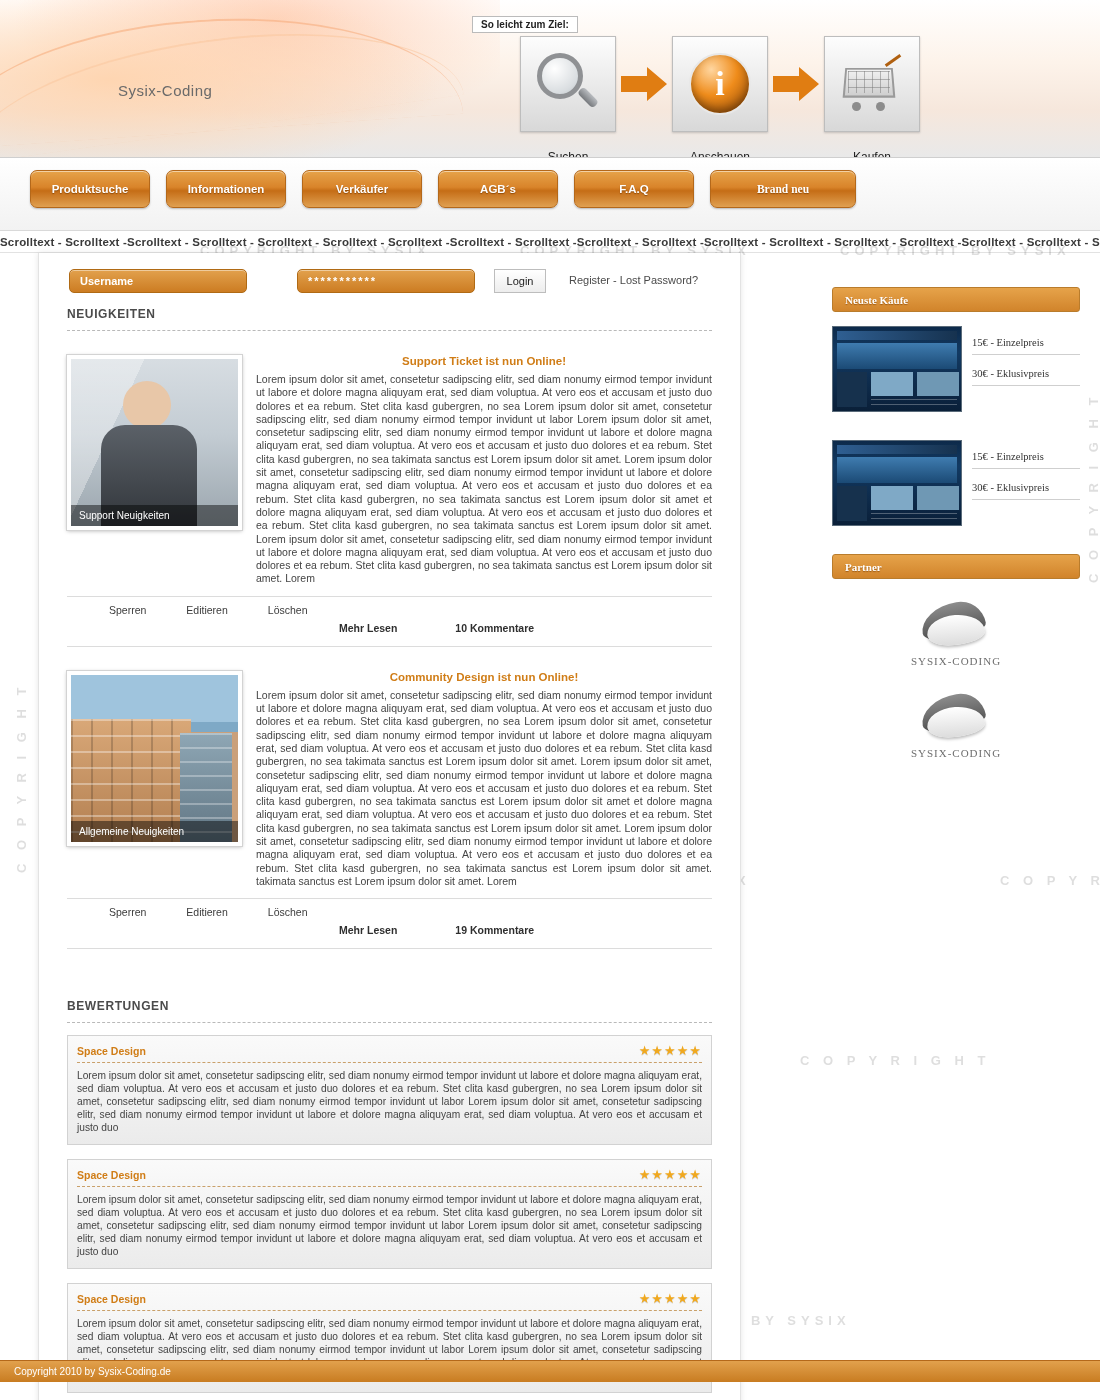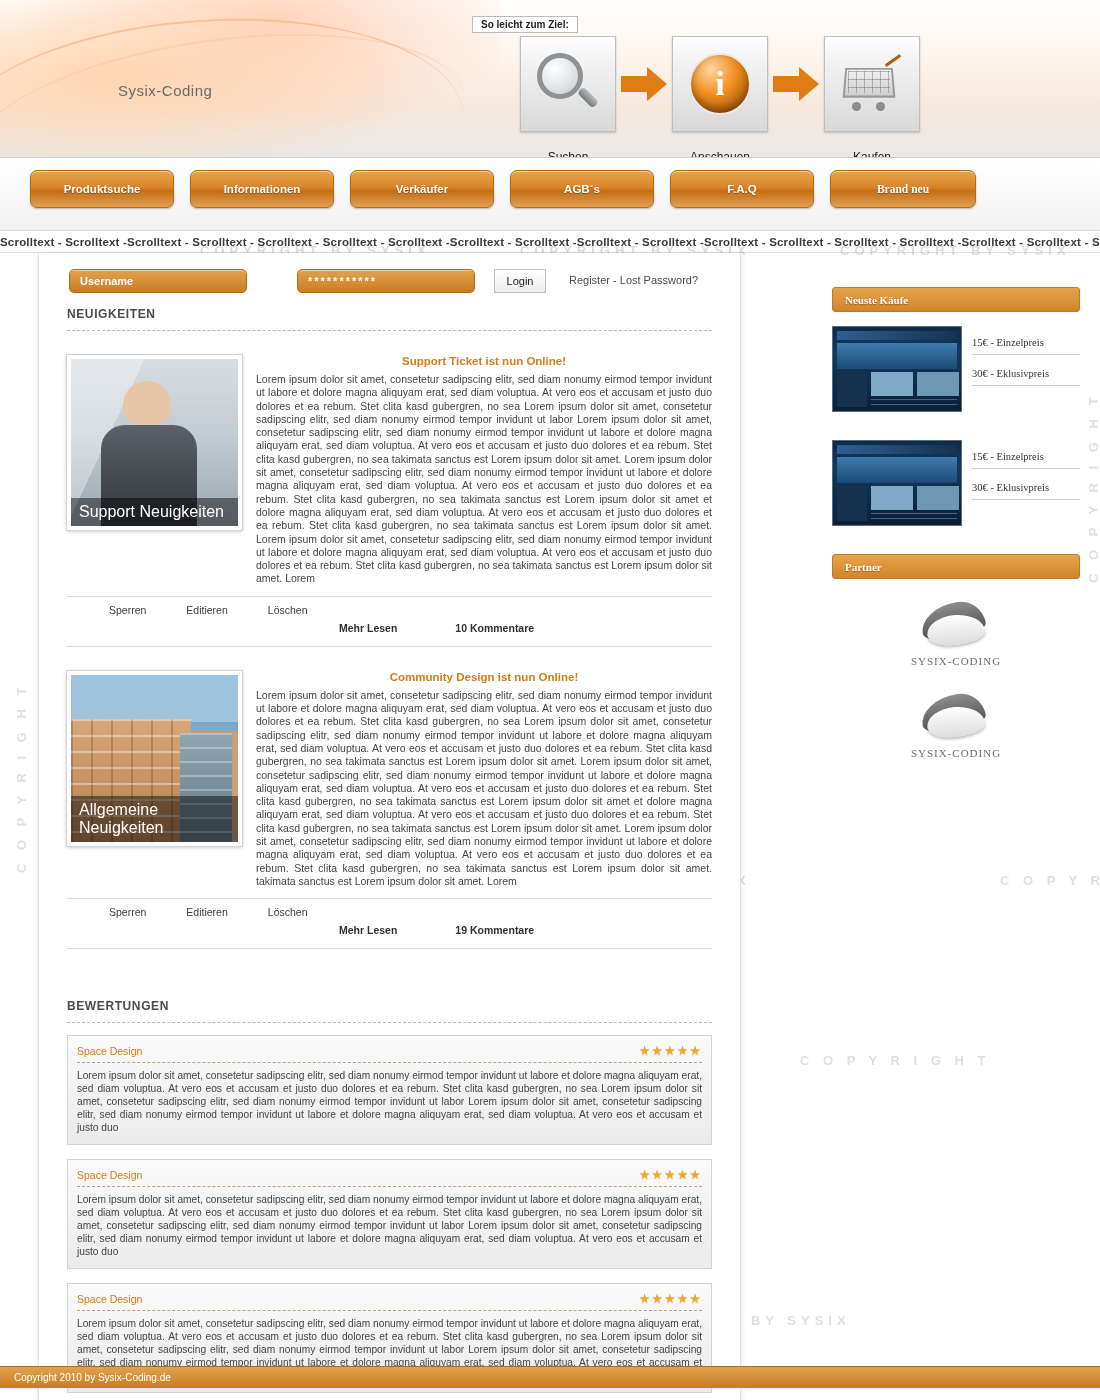--- a/index.html
+++ b/index.html
@@ -102,21 +102,21 @@
 
   
   .navbar {
     position:relative;
     width:1100px; height:73px;
     background:linear-gradient(to bottom,#fff 0%, #f2f2f2 100%);
     border-bottom:1px solid #d9d9d9;
   }
   .nav-items { position:absolute; left:30px; top:12px; display:flex; gap:16px; }
   .nav-btn {
-    width:144px; height:38px;
+    width:120px; height:38px;
     border-radius:7px;
     background:linear-gradient(to bottom,#e6a34a 0%, #d9842a 45%, #c56d16 55%, #e0a051 100%);
     border:1px solid #b4681a;
     box-shadow:inset 0 1px 0 rgba(255,255,255,.5), 0 1px 2px rgba(0,0,0,.25);
     color:#fff; font-size:11.5px; font-weight:bold;
     display:flex; align-items:center; justify-content:center;
     text-shadow:0 1px 1px rgba(120,60,0,.7);
     cursor:pointer;
   }
   .nav-btn.wide { width:146px;font-family:Liberation Serif, serif; }
@@ -170,21 +170,21 @@
   .news-item { margin:24px 28px 0 28px; position:relative; }
   .news-flex { display:flex; gap:14px; }
   .thumb {
     position:relative; width:175px; height:175px; flex:0 0 175px;
     border:4px solid #fff; outline:1px solid #d3d3d3;
     box-shadow:0 1px 4px rgba(0,0,0,.3);
     overflow:hidden;
   }
   .thumb .cap {
     position:absolute; left:0; bottom:0; width:100%;
-    background:rgba(0,0,0,.45); color:#fff; font-size:16px;
+    background:rgba(0,0,0,.45); color:#fff; font-size:10px;
     padding:5px 8px;
   }
   .img-support {
     width:100%; height:100%;
     background:
       linear-gradient(115deg, rgba(255,255,255,.35) 0 30%, rgba(0,0,0,0) 30%),
       linear-gradient(to bottom,#d7dde2 0%, #c3ccd3 45%, #9aa5ad 100%);
     position:relative;
   }
   .img-support:before{
@@ -229,21 +229,21 @@
     display:flex; gap:58px; font-size:10.5px; font-weight:bold; color:#2f2f2f; padding-left:272px;
   }
   .news-more span { cursor:pointer; }
 
   .rev-list { margin:12px 28px 0 28px; }
   .rev {
     border:1px solid #d2d2d2; background:linear-gradient(to bottom,#fafafa,#ebebeb);
     margin-bottom:14px; padding:7px 9px 10px 9px; position:relative;
   }
   .rev-head { display:flex; align-items:center; justify-content:space-between; border-bottom:1px dashed #c9a06a; padding-bottom:4px; }
-  .rev-title { color:#d07d17; font-size:10.5px; font-weight:normal; }
+  .rev-title { color:#d07d17; font-size:10.5px; font-weight:bold; }
   .stars { color:#f0a81e; font-size:13px; letter-spacing:1px; text-shadow:0 1px 0 rgba(0,0,0,.15); }
   .rev-text { font-size:10.2px; line-height:13px; color:#444; margin-top:6px; text-align:justify; }
 
   
   .sidebar { position:absolute; left:832px; top:34px; width:248px;font-family:Liberation Serif, serif; }
   .side-head {
     height:25px; border-radius:3px;
     background:linear-gradient(to bottom,#e6a34a,#d1842b);
     border:1px solid #b97c2c;
     color:#fff; font-size:11px; font-weight:bold;
@@ -281,21 +281,21 @@
     position:absolute; left:6px; top:14px; width:58px; height:30px;
     background:linear-gradient(to bottom,#ffffff,#dcdcdc);
     border-radius:50% 50% 60% 40% / 60% 60% 40% 40%;
     box-shadow:0 2px 3px rgba(0,0,0,.25);
     transform:rotate(-4deg);
   }
   .plogo .ptxt { font-size:11px; color:#6e6e6e; letter-spacing:1px; margin-top:6px; }
 
   
   .footer {
-    position:absolute; left:0; bottom:12px; width:1100px; height:22px;
+    position:absolute; left:0; bottom:18px; width:1100px; height:22px;
     background:linear-gradient(to bottom,#e2a14d,#c87c21);
     border-top:1px solid #b4681a;
     color:#fff; font-size:10px;
     display:flex; align-items:center; padding-left:14px;
   }
 
   
   .wm { position:absolute; color:rgba(90,90,90,.20); font-size:13px; letter-spacing:5px; font-weight:bold; pointer-events:none; white-space:nowrap; }
   .wm.v { transform:rotate(-90deg); transform-origin:left top; }
 </style>

